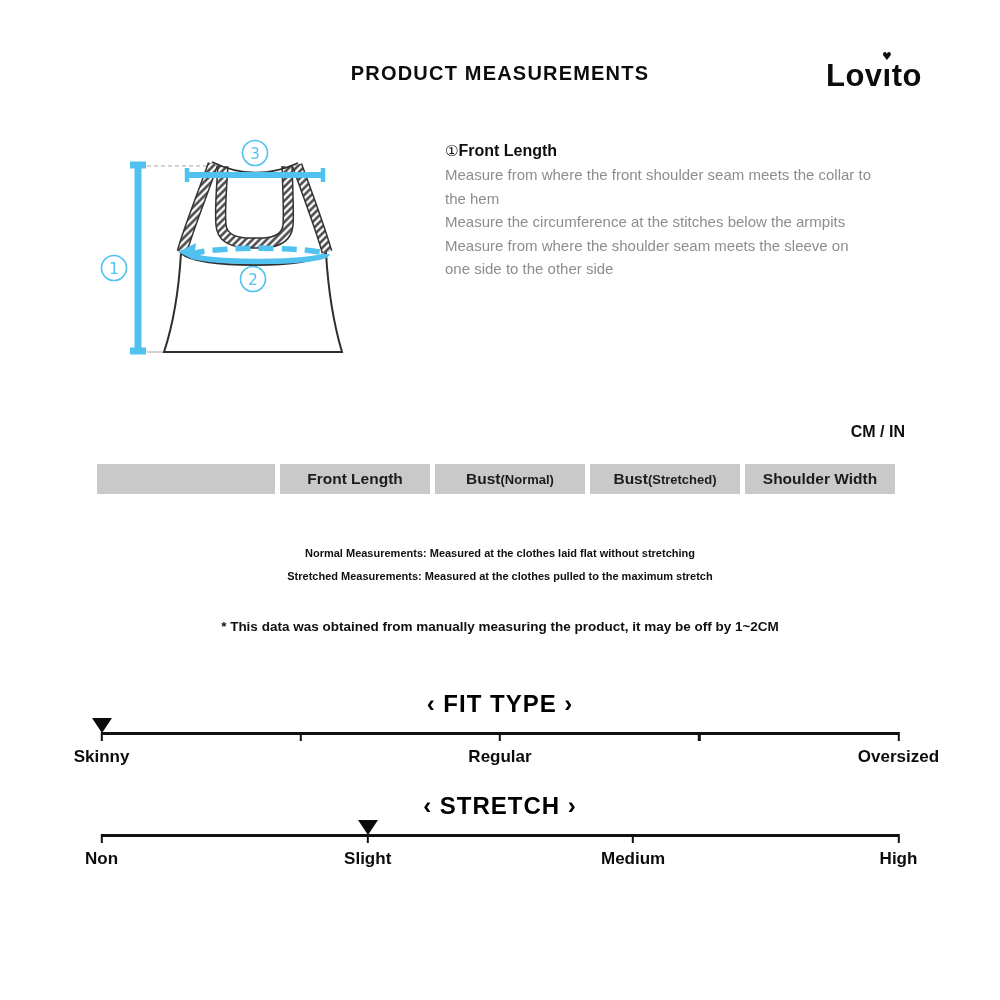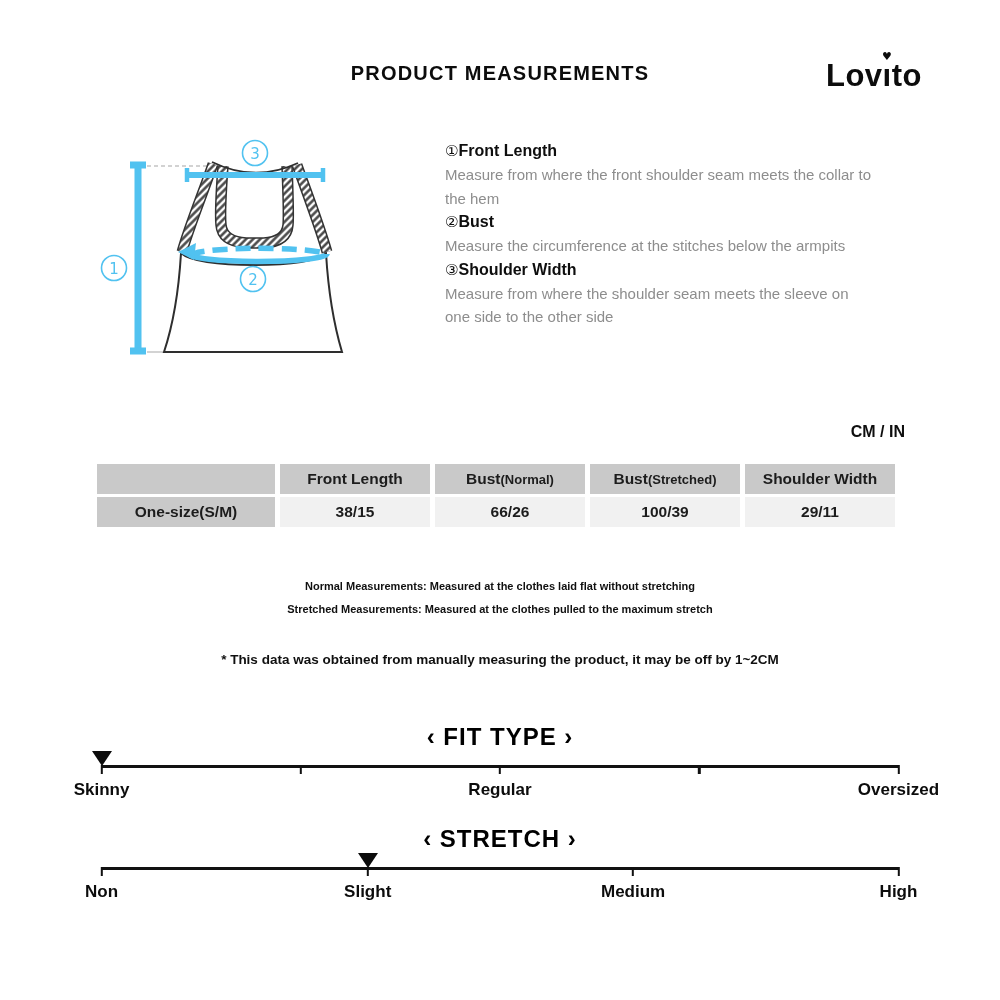--- a/index.html
+++ b/index.html
@@ -142,25 +142,23 @@
       </g>
     </svg>
   </div>
 
   <div class="guide">
     <div class="guide-item">
       <div class="g-label"><span class="g-num">①</span><span>Front Length</span></div>
       <div class="g-desc">Measure from where the front shoulder seam meets the collar to the hem</div>
     </div>
     <div class="guide-item">
-      <div class="g-label"><span class="g-num">②</span><span>Bust</span></div>
       <div class="g-desc">Measure the circumference at the stitches below the armpits</div>
     </div>
     <div class="guide-item">
-      <div class="g-label"><span class="g-num">③</span><span>Shoulder Width</span></div>
       <div class="g-desc">Measure from where the shoulder seam meets the sleeve on one side to the other side</div>
     </div>
   </div>
 </div>
 
 <div class="units">CM / IN</div>
 
 <table class="size-table">
   <colgroup>
       <col style="width:178px">
@@ -169,27 +167,20 @@
       <col style="width:150px">
       <col style="width:150px">
     </colgroup>
   <tbody>
       <tr>
     <th><span></span></th>
     <th><span>Front Length</span><span class="sub"></span></th>
     <th><span>Bust</span><span class="sub">(Normal)</span></th>
     <th><span>Bust</span><span class="sub">(Stretched)</span></th>
     <th><span>Shoulder Width</span><span class="sub"></span></th>
-  </tr>
-  <tr>
-    <td class="size-cell">One-size(S/M)</td>
-    <td>38/15</td>
-    <td>66/26</td>
-    <td>100/39</td>
-    <td>29/11</td>
   </tr>
 </tbody>
   </table>
 
 <div class="notes">
   <div>Normal Measurements: Measured at the clothes laid flat without stretching</div>
   <div>Stretched  Measurements: Measured at the clothes pulled to the maximum stretch</div>
 </div>
 
 <div class="disclaimer">* This data was obtained from manually measuring the product, it may be off by 1~2CM</div>

